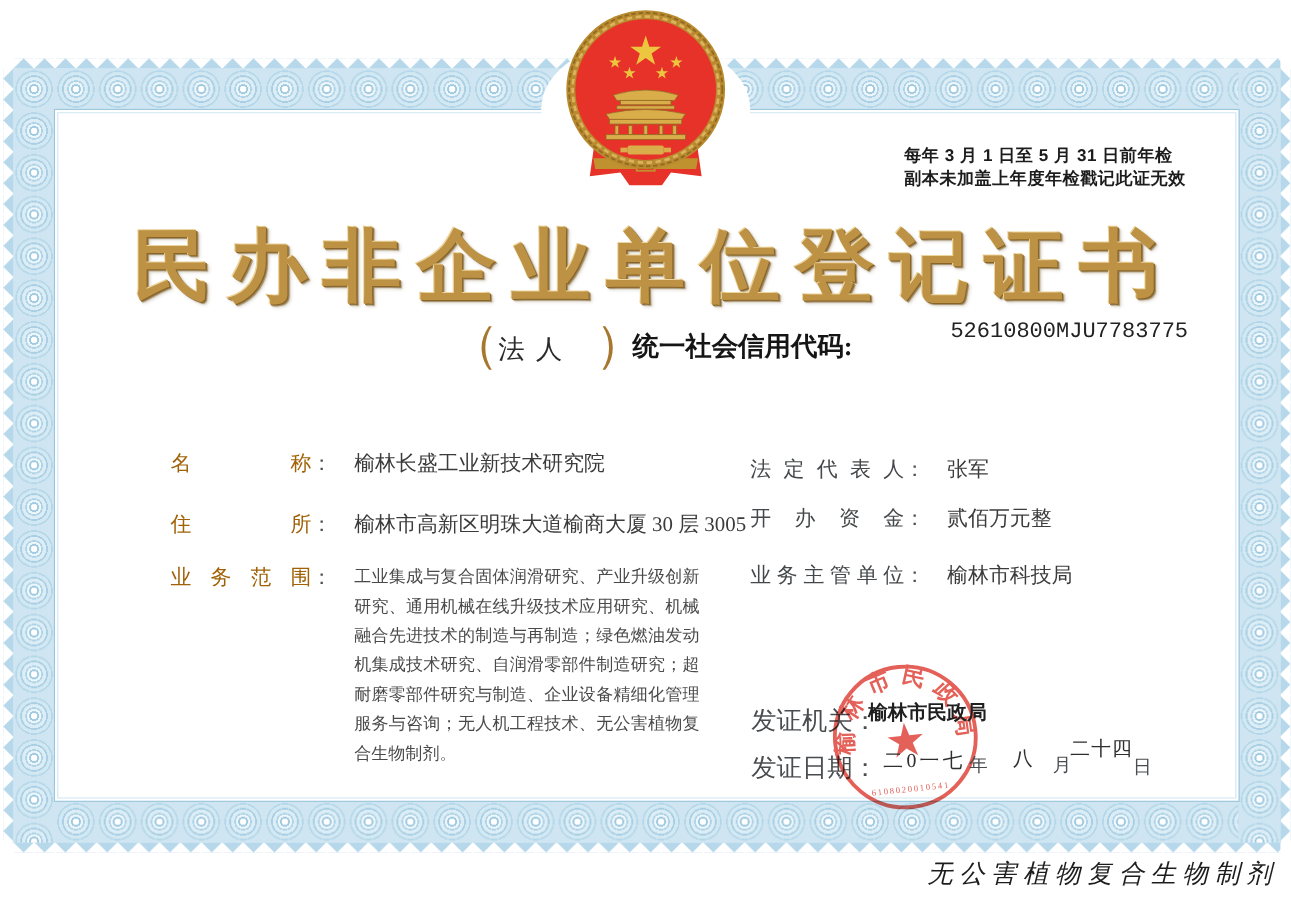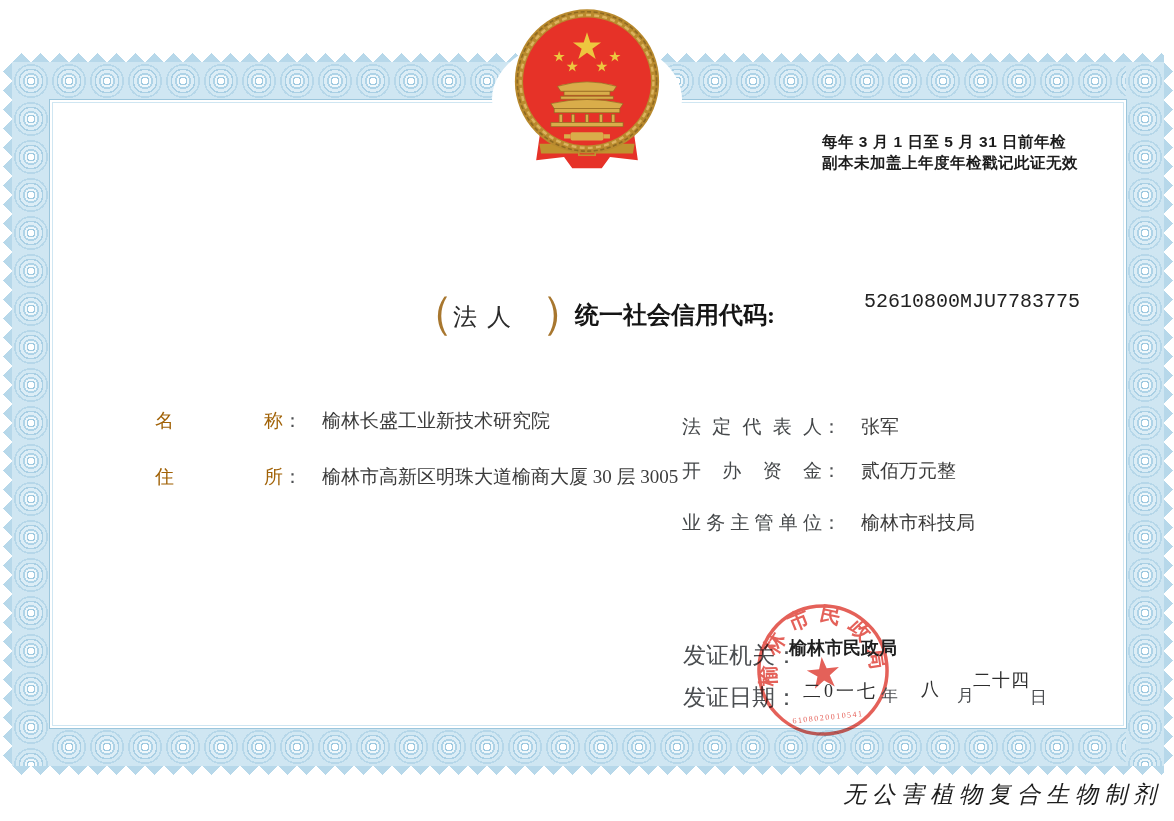--- a/index.html
+++ b/index.html
@@ -146,34 +146,39 @@
       <rect x="36" y="78.2" width="4" height="2.6" fill="#d9ad4a"></rect>
       <rect x="60" y="78.2" width="4" height="2.6" fill="#d9ad4a"></rect>
     </g>
   </svg>
 
   <div class="annual">
     <div>每年 3 月 1 日至 5 月 31 日前年检</div>
     <div>副本未加盖上年度年检戳记此证无效</div>
   </div>
 
+  <div class="title">民办非企业单位登记证书</div>
 
   <span class="sub paren p-open">（</span>
   <span class="sub entity">法人</span>
   <span class="sub paren p-close">）</span>
   <span class="sub code-label">统一社会信用代码:</span>
   <span class="sub code-value">52610800MJU7783775</span>
 
   <div class="row" style="left:155px; top:408px;">
     <span class="flabel">名称</span><span class="colon">：</span>
     <span class="fvalue">榆林长盛工业新技术研究院</span>
   </div>
   <div class="row" style="left:155px; top:464px;">
     <span class="flabel">住所</span><span class="colon">：</span>
     <span class="fvalue">榆林市高新区明珠大道榆商大厦 30 层 3005</span>
+  </div>
+  <div class="row" style="left:155px; top:512px;">
+    <span class="flabel">业务范围</span><span class="colon">：</span>
+    <span class="scope-value">工业集成与复合固体润滑研究、产业升级创新研究、通用机械在线升级技术应用研究、机械融合先进技术的制造与再制造；绿色燃油发动机集成技术研究、自润滑零部件制造研究；超耐磨零部件研究与制造、企业设备精细化管理服务与咨询；无人机工程技术、无公害植物复合生物制剂。</span>
   </div>
 
   <div class="row" style="left:682px; top:414px;">
     <span class="rlabel">法定代表人</span><span class="colon">：</span>
     <span class="fvalue">张军</span>
   </div>
   <div class="row" style="left:682px; top:458px;">
     <span class="rlabel">开办资金</span><span class="colon">：</span>
     <span class="fvalue">贰佰万元整</span>
   </div>

